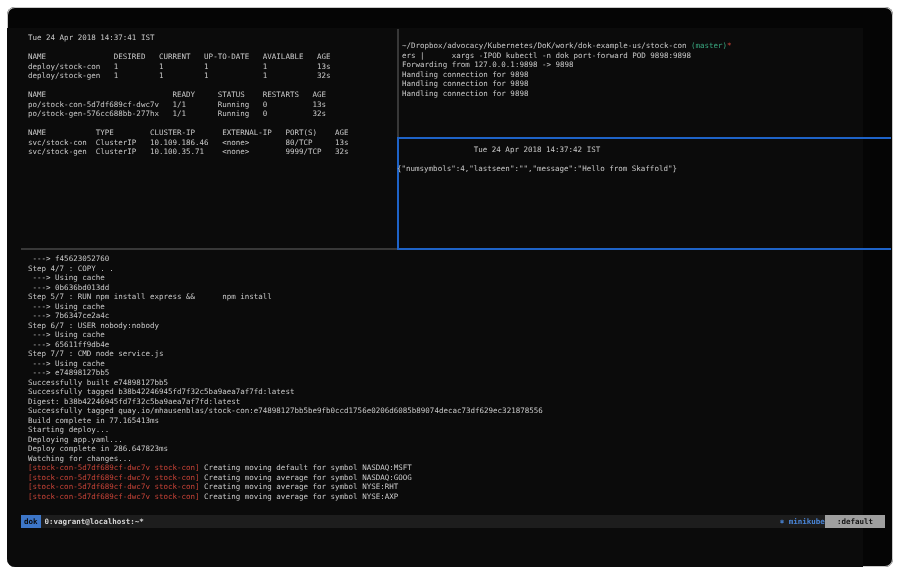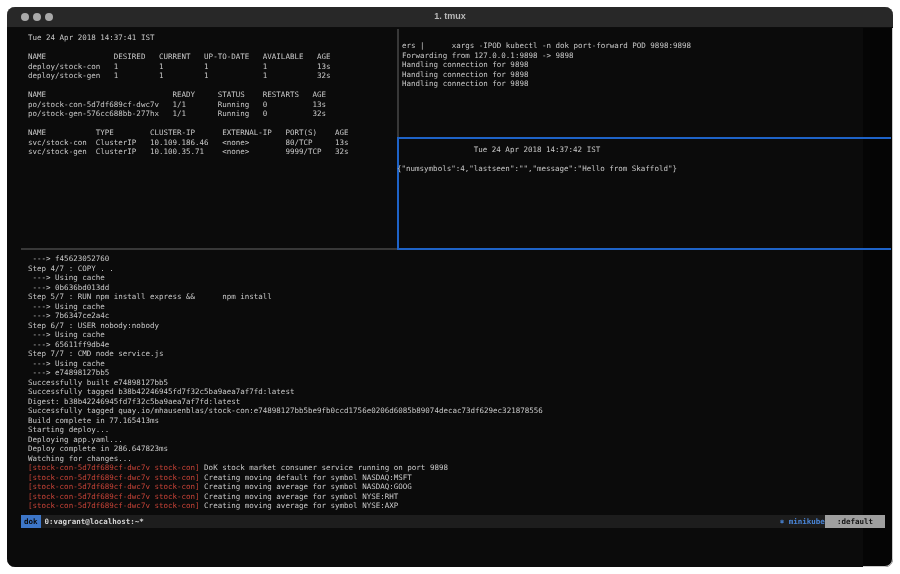--- a/index.html
+++ b/index.html
@@ -37,46 +37,39 @@
   .sb-spacer{flex:1;}
   .seg-k8s{color:#4a86d8;}
   .seg-ns{background:#9f9f9f;color:#141414;padding:0 12px;height:13px;}
 </style>
 </head>
 <body>
 
 <div class="page">
   <div class="window">
 
-    <div class="titlebar">
-      <div class="lights">
-        <span class="light"></span>
-        <span class="light"></span>
-        <span class="light"></span>
-      </div>
-      <div class="title">1. tmux</div>
-    </div>
 
     <div class="term">
 
       <pre class="pane pane-kubectl">Tue 24 Apr 2018 14:37:41 IST
 
 NAME               DESIRED   CURRENT   UP-TO-DATE   AVAILABLE   AGE
 deploy/stock-con   1         1         1            1           13s
 deploy/stock-gen   1         1         1            1           32s
 
 NAME                            READY     STATUS    RESTARTS   AGE
 po/stock-con-5d7df689cf-dwc7v   1/1       Running   0          13s
 po/stock-gen-576cc688bb-277hx   1/1       Running   0          32s
 
 NAME           TYPE        CLUSTER-IP      EXTERNAL-IP   PORT(S)    AGE
 svc/stock-con  ClusterIP   10.109.186.46   &lt;none&gt;        80/TCP     13s
 svc/stock-gen  ClusterIP   10.100.35.71    &lt;none&gt;        9999/TCP   32s</pre>
 
       <div class="pane pane-pf">
+        <pre><span>~/Dropbox/advocacy/Kubernetes/DoK/work/dok-example-us/stock-con </span><span class="green">(master)</span><span class="red">*</span></pre>
         <pre>ers |      xargs -IPOD kubectl -n dok port-forward POD 9898:9898
 Forwarding from 127.0.0.1:9898 -&gt; 9898
 Handling connection for 9898
 Handling connection for 9898
 Handling connection for 9898</pre>
       </div>
 
       <div class="div-v-gray"></div>
       <div class="div-h-blue-top"></div>
       <div class="div-v-blue"></div>
@@ -103,21 +96,20 @@
  ---&gt; e74898127bb5
 Successfully built e74898127bb5
 Successfully tagged b38b42246945fd7f32c5ba9aea7af7fd:latest
 Digest: b38b42246945fd7f32c5ba9aea7af7fd:latest
 Successfully tagged quay.io/mhausenblas/stock-con:e74898127bb5be9fb0ccd1756e0206d6085b89074decac73df629ec321878556
 Build complete in 77.165413ms
 Starting deploy...
 Deploying app.yaml...
 Deploy complete in 286.647823ms
 Watching for changes...</pre>
-        <pre><span class="red">[stock-con-5d7df689cf-dwc7v stock-con]</span><span> DoK stock market consumer service running on port 9898</span></pre>
         <pre><span class="red">[stock-con-5d7df689cf-dwc7v stock-con]</span><span> Creating moving default for symbol NASDAQ:MSFT</span></pre>
         <pre><span class="red">[stock-con-5d7df689cf-dwc7v stock-con]</span><span> Creating moving average for symbol NASDAQ:GOOG</span></pre>
         <pre><span class="red">[stock-con-5d7df689cf-dwc7v stock-con]</span><span> Creating moving average for symbol NYSE:RHT</span></pre>
         <pre><span class="red">[stock-con-5d7df689cf-dwc7v stock-con]</span><span> Creating moving average for symbol NYSE:AXP</span></pre>
       </div>
 
       <div class="statusbar">
         <span class="seg-session">dok</span>
         <span class="seg-windows">0:vagrant@localhost:~*</span>
         <span class="sb-spacer"></span>

